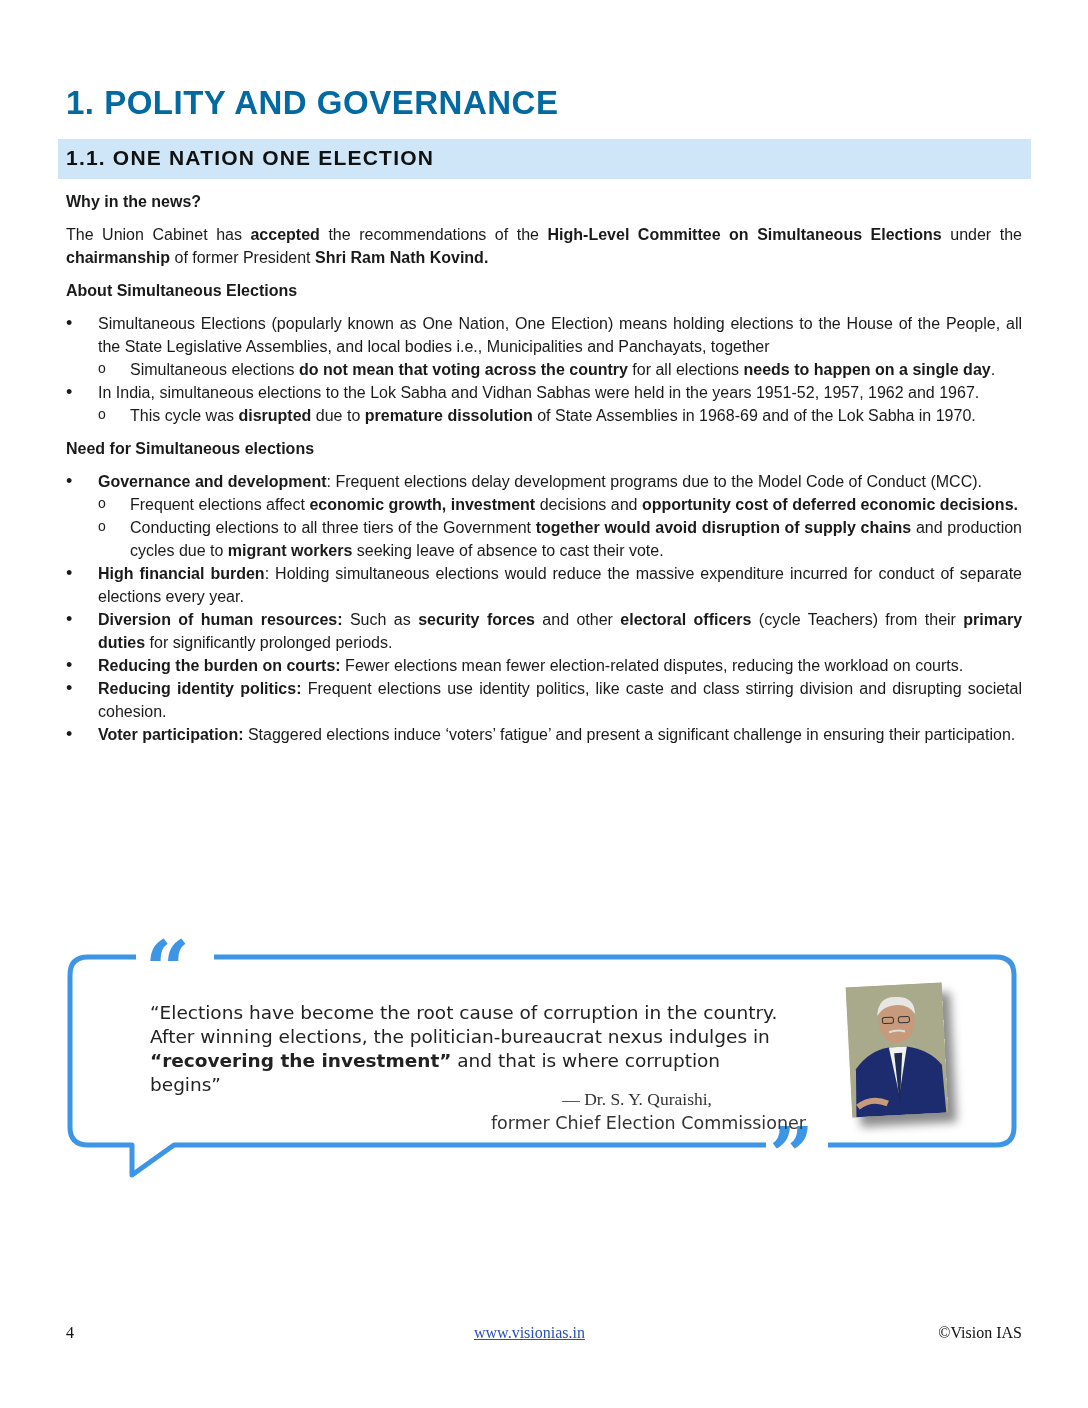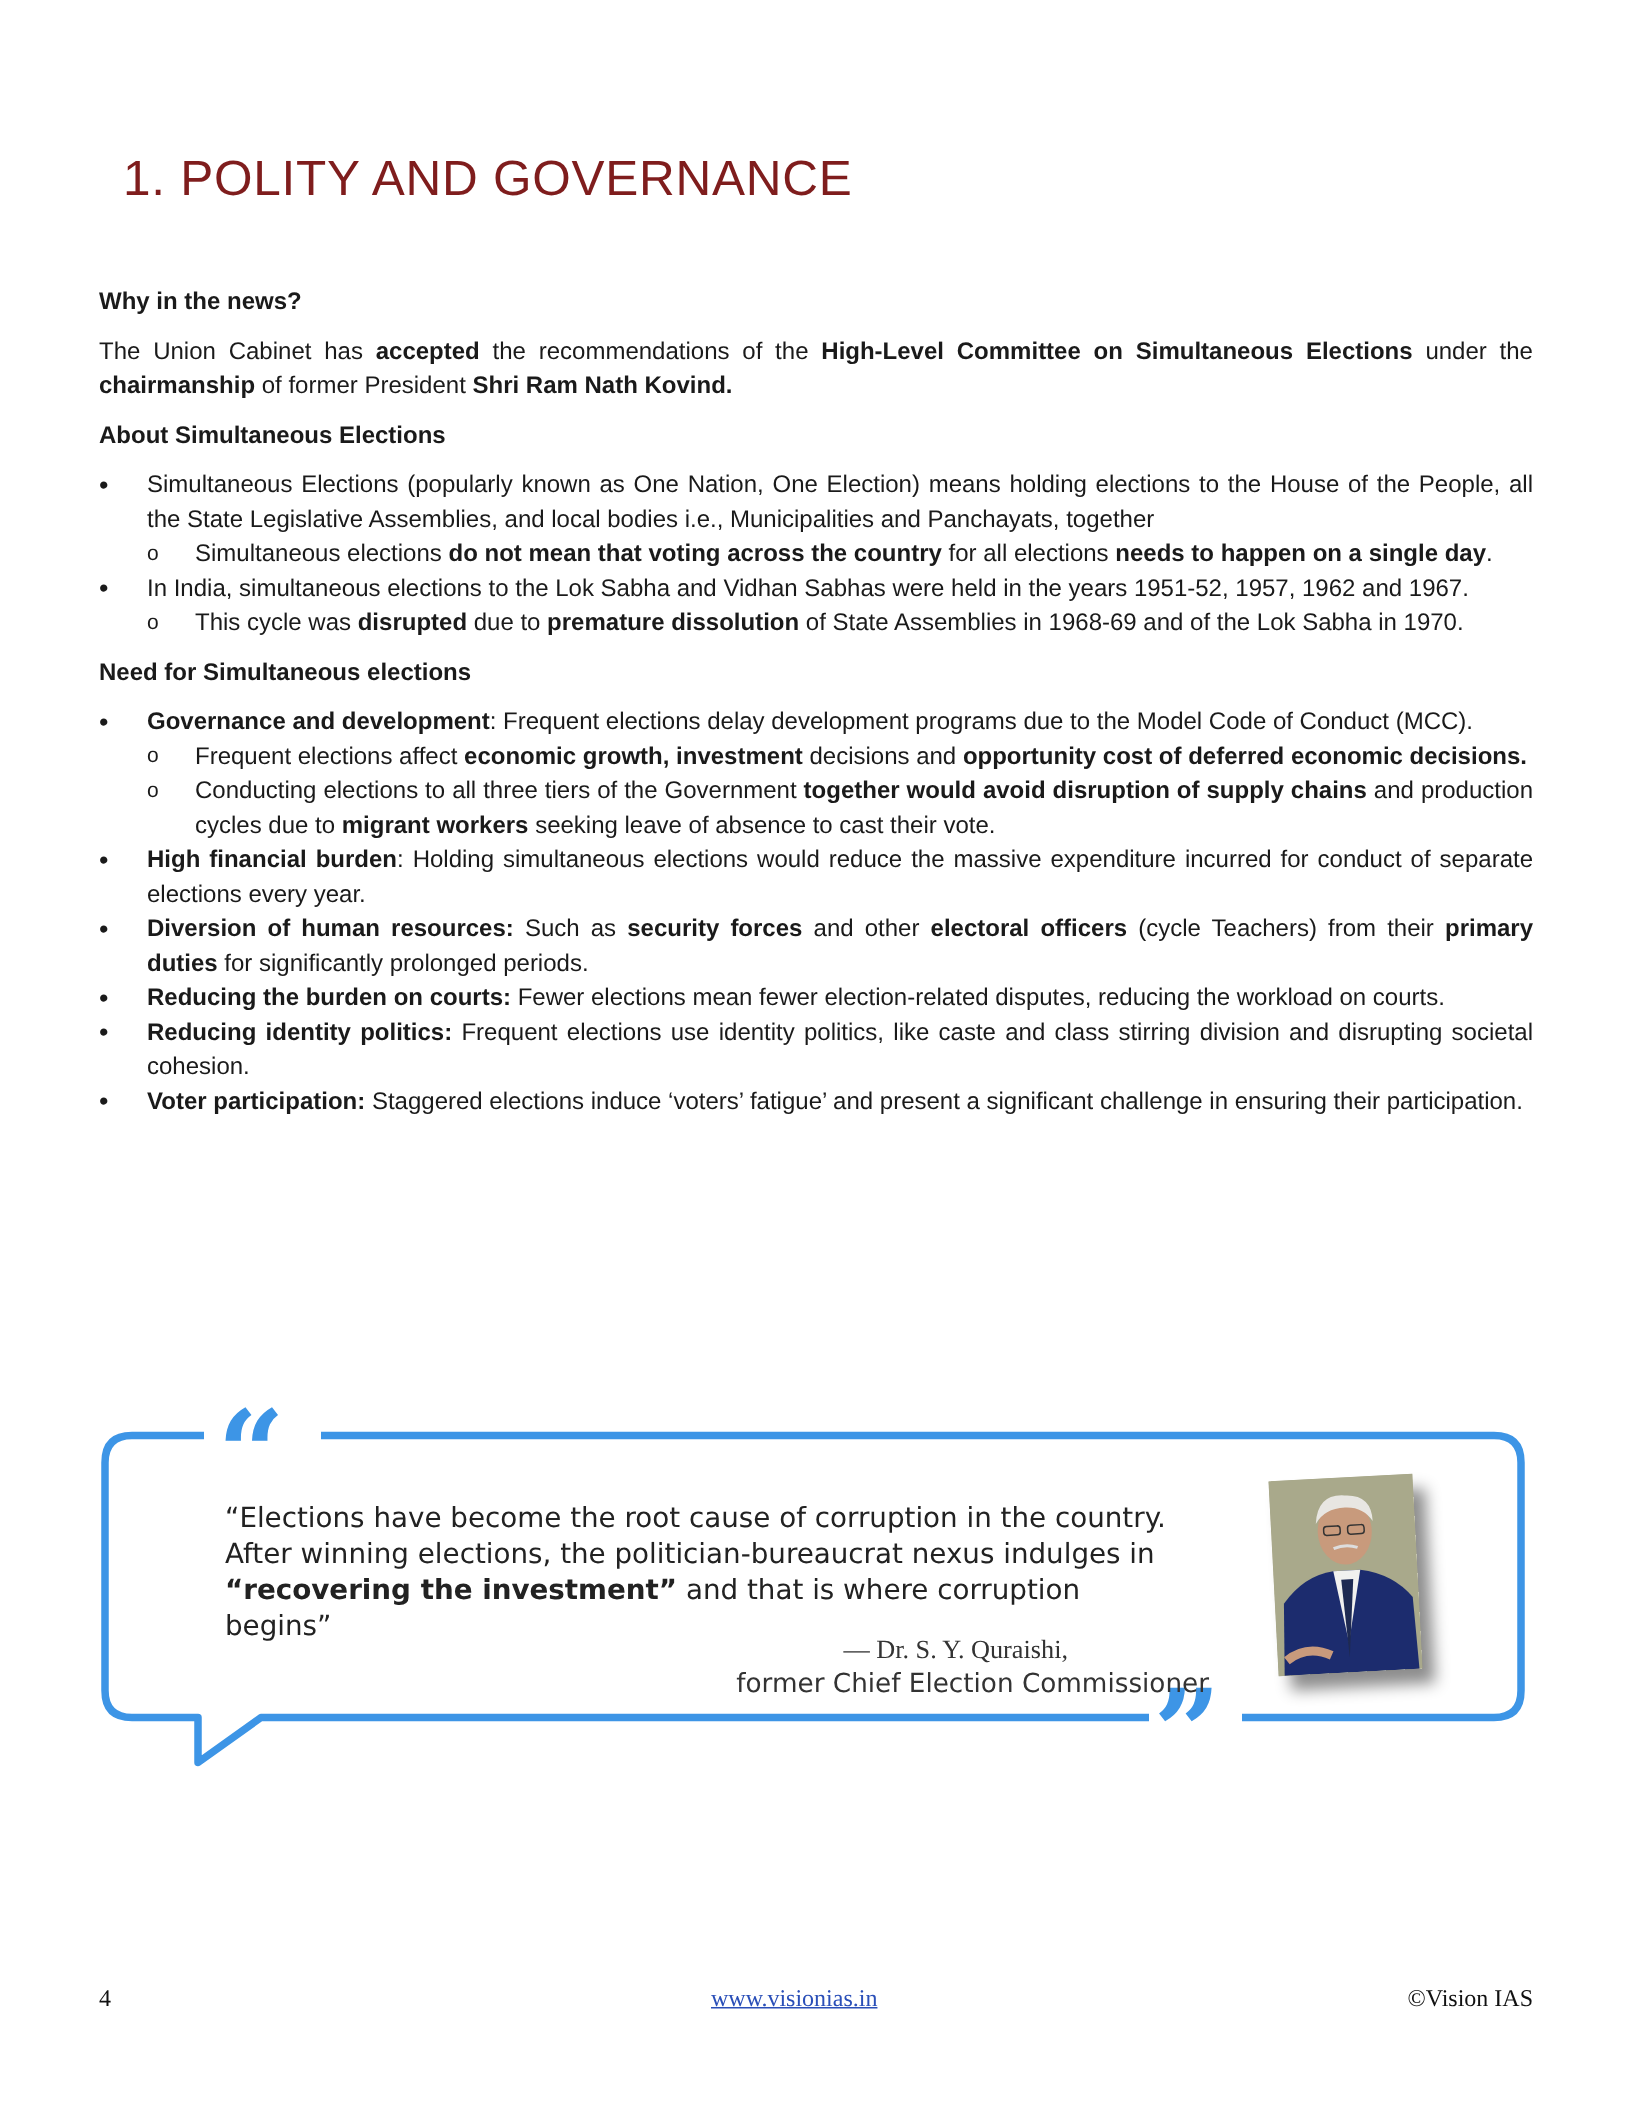--- a/index.html
+++ b/index.html
@@ -1,20 +1,20 @@
 <!DOCTYPE html>
 <html><head>
 <meta charset="utf-8">
 <style>
   html, body { margin: 0; padding: 0; background: #ffffff; }
   body { width: 1088px; height: 1408px; position: relative; overflow: hidden;
          font-family: "Liberation Sans", "DejaVu Sans", sans-serif; color: #1a1a1a; }
   .page { position: absolute; left: 0; top: 0; width: 1088px; height: 1408px; }
-  .h1 { position: absolute; left: 66px; top: 84px; font-size: 33px; font-weight: 400;
-        letter-spacing: 0.5px; color: #7f1d1d; margin: 16px; }
+  .h1 { position: absolute; left: 66px; top: 84px; font-size: 33px; font-weight: 700;
+        letter-spacing: 0.5px; color: #0369a1; margin: 0; }
   .h2-band { position: absolute; left: 58px; top: 139px; width: 973px; height: 40px;
              background: #cfe6f8; }
   .h2 { position: absolute; left: 8px; top: 7px; font-size: 21px; font-weight: 700;
         letter-spacing: 1.2px; color: #111; margin: 0; }
   .content { position: absolute; left: 66px; top: 190px; width: 956px;
              font-size: 16px; line-height: 23px; }
   .content p { margin: 0; text-align: justify; }
   .label { font-weight: 700; margin: 0; }
   .para { margin-top: 10px !important; margin-bottom: 10px !important; }
   ul.l1 { list-style: none; margin: 0; padding: 0; }
@@ -47,20 +47,23 @@
   .footer .link { position: absolute; left: 408px; top: 0; color: #2a4fb8; text-decoration: underline; }
   .footer .copy { position: absolute; right: 0; top: 0; text-align: right; }
 </style>
 </head>
 <body>
 
 <div class="page">
 
   <h1 class="h1">1. POLITY AND GOVERNANCE</h1>
 
+  <div class="h2-band">
+    <h2 class="h2">1.1. ONE NATION ONE ELECTION</h2>
+  </div>
 
   <div class="content">
     <p class="label">Why in the news?</p>
     <p class="para"><span>The Union Cabinet has </span><b>accepted</b><span> the recommendations of the </span><b>High-Level Committee on Simultaneous Elections</b><span> under the </span><b>chairmanship</b><span> of former President </span><b>Shri Ram Nath Kovind.</b></p>
 
     <p class="label">About Simultaneous Elections</p>
     <div class="sec-gap"></div>
     <ul class="l1">
         <li><span>Simultaneous Elections (popularly known as One Nation, One Election) means holding elections to the House of the People, all the State Legislative Assemblies, and local bodies i.e., Municipalities and Panchayats, together</span><ul class="l2">
             <li><span>Simultaneous elections </span><b>do not mean that voting across the country</b><span> for all elections </span><b>needs to happen on a single day</b><span>.</span></li>

